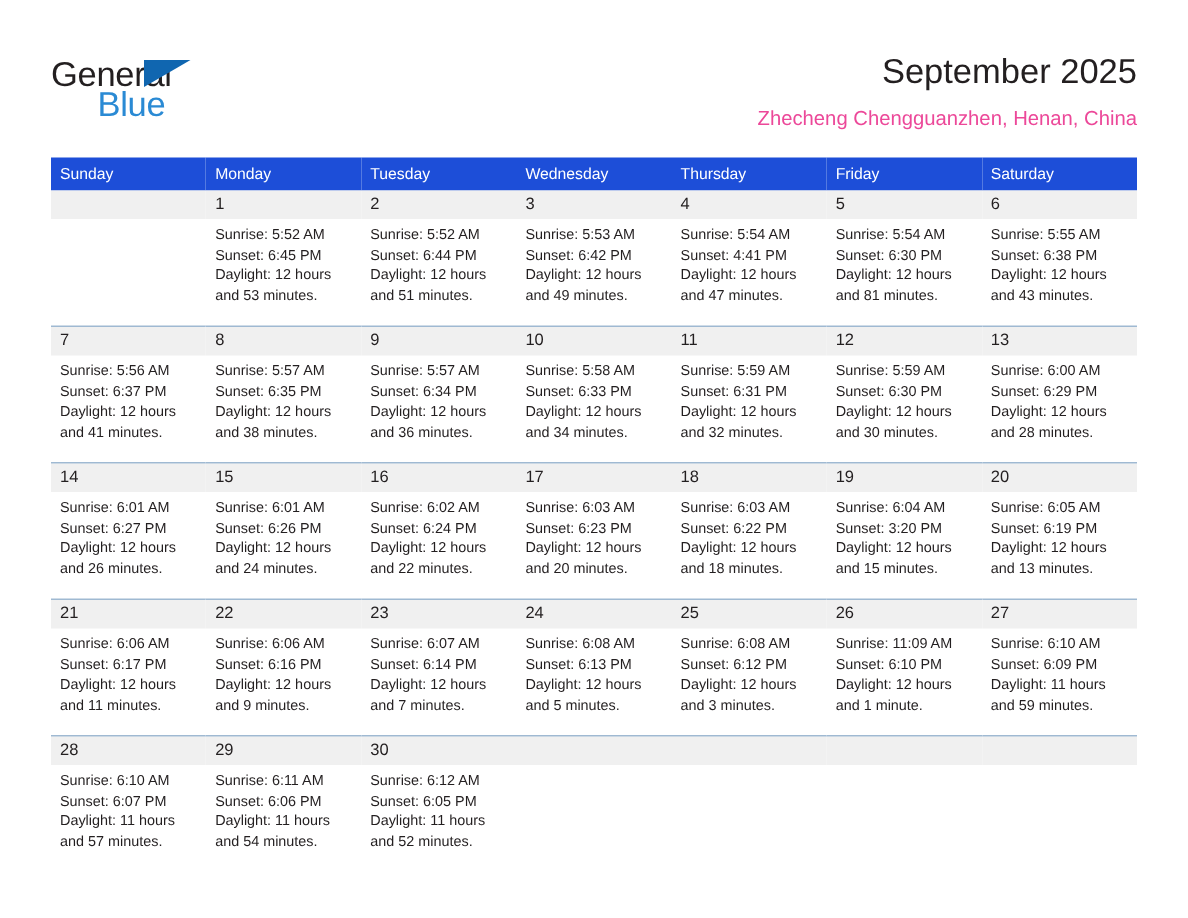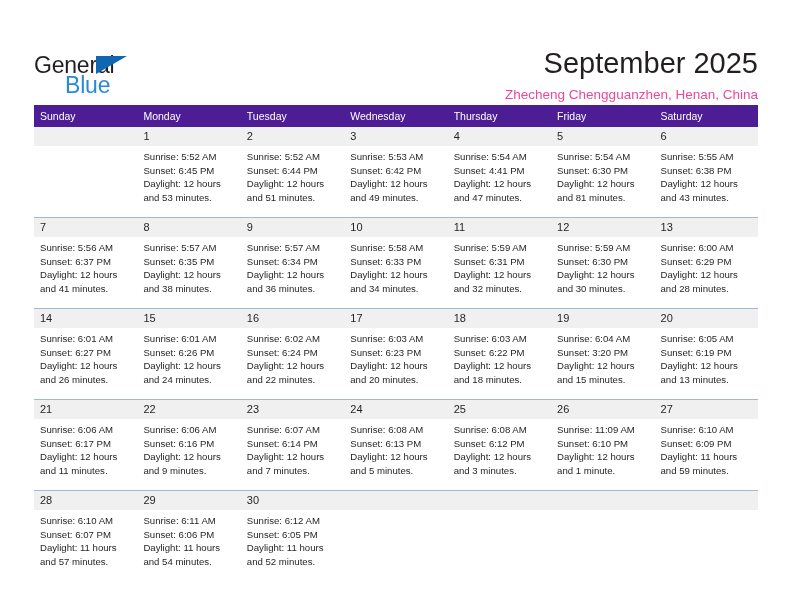--- a/index.html
+++ b/index.html
@@ -21,21 +21,20 @@
     box-sizing: border-box;
   }
 
   
   .header {
     position: absolute;
     left: 34px;
     top: 30px;
     right: 34px;
     height: 68px;
-    margin-top: 16px;
   }
   .logo {
     position: absolute;
     left: 0;
     top: 6px;
     width: 180px;
     height: 52px;
   }
   .logo-general {
     position: absolute;
@@ -65,21 +64,21 @@
     font-family: "Liberation Sans", sans-serif;
   }
 
   .title-block {
     position: absolute;
     right: 0;
     top: 0;
     text-align: right;
   }
   .cal-title {
-    font-size: 29px;
+    font-size: 23px;
     color: #231f20;
     line-height: 34px;
     white-space: nowrap;
   }
   .cal-subtitle {
     font-size: 13.5px;
     color: #ec4899;
     line-height: 20px;
     margin-top: 5px;
     white-space: nowrap;
@@ -91,21 +90,21 @@
     left: 34px;
     top: 105px;
     width: 724px;
   }
   table.cal {
     width: 724px;
     border-collapse: collapse;
     table-layout: fixed;
   }
   table.cal th {
-    background: #4c1d95;
+    background: #1d4ed8;
     color: #ffffff;
     font-size: 10.5px;
     font-weight: normal;
     text-align: left;
     padding: 5px 0 5px 6px;
     height: 10px;
     border: none;
   }
   table.cal td {
     vertical-align: top;

